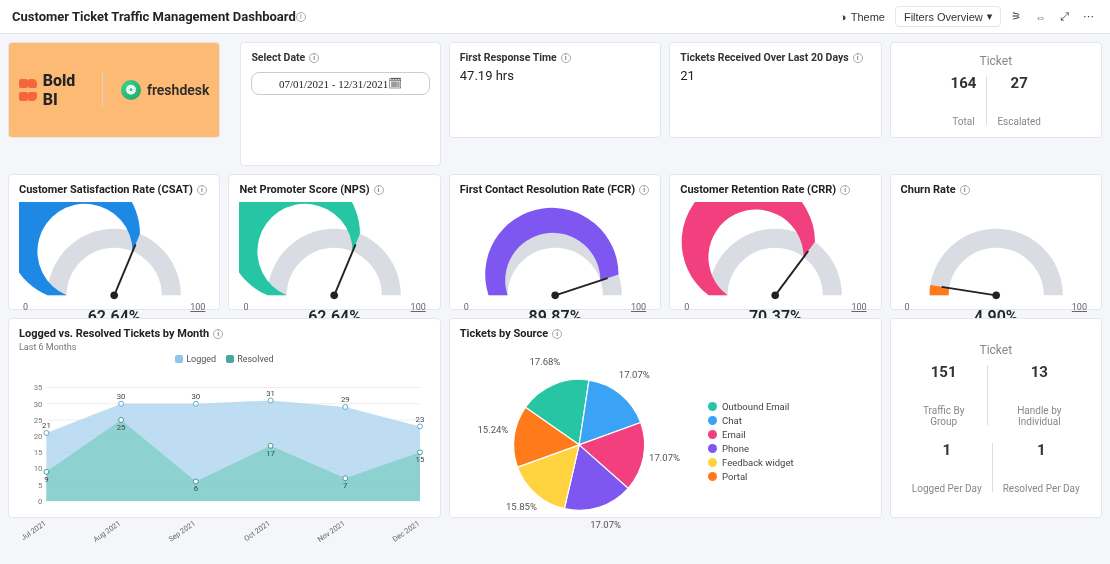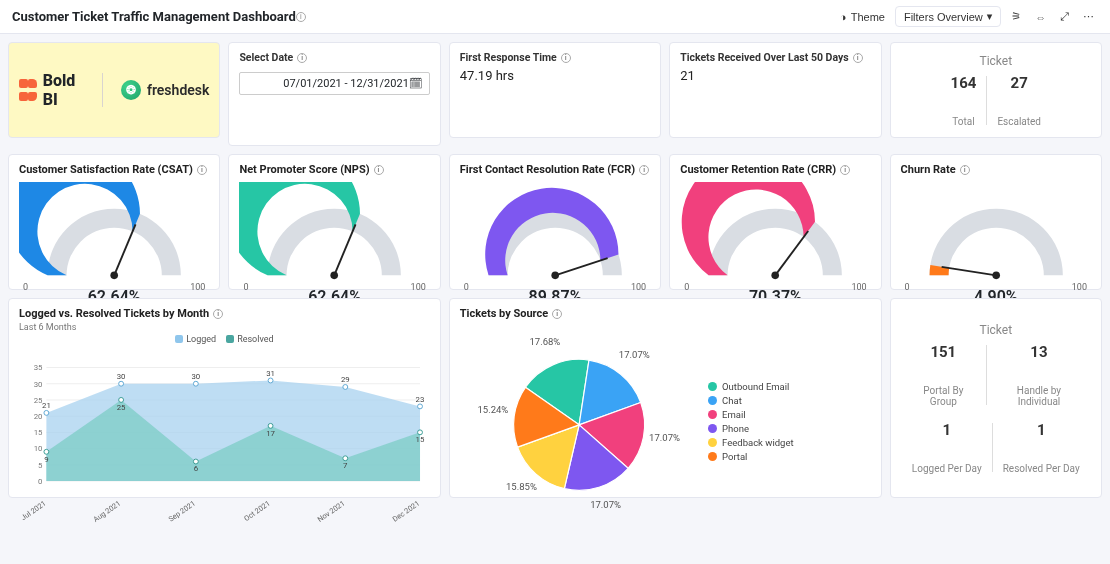--- a/index.html
+++ b/index.html
@@ -50,61 +50,61 @@
     border-radius: 4px;
     padding: 8px 10px;
     position: relative;
   }
   .card-title { font-size: 11px; font-weight: 700; display: flex; align-items: center; gap: 4px; color: #222; }
   .info { width: 10px; height: 10px; border: 1px solid #aaa; border-radius: 50%; display: inline-flex; align-items: center; justify-content: center; font-size: 7px; color: #888; }
 
   
   .logo-card {
     display: flex; align-items: center; justify-content: center; gap: 18px;
-    background: #fef9c3;
+    background: #fdba74;
     height: 96px;
   }
   .bold-logo { display: flex; align-items: center; gap: 6px; font-weight: 800; font-size: 16px; }
   .bold-mark { width: 22px; height: 22px; position: relative; }
   .bold-mark span { position: absolute; width: 9px; height: 9px; background: #f7653b; border-radius: 2px; }
   .bold-mark span:nth-child(1){top:0;left:0}
   .bold-mark span:nth-child(2){top:0;right:0;border-radius:2px 50% 2px 2px}
   .bold-mark span:nth-child(3){bottom:0;left:0}
   .bold-mark span:nth-child(4){bottom:0;right:0;border-radius:2px 2px 50% 2px}
   .divider-v { width: 1px; height: 34px; background: #d9d4d0; }
   .fresh-logo { display: flex; align-items: center; gap: 6px; font-weight: 600; font-size: 14px; color: #2b2b2b; }
   .fresh-mark { width: 20px; height: 20px; border-radius: 50%; background: radial-gradient(circle at 30% 30%, #3fd28b, #1aa26a); display:flex;align-items:center;justify-content:center;color:#fff;font-size:12px; }
 
   .kpi-label { font-size: 10.5px; font-weight: 700; color: #333; display:flex;align-items:center;gap:4px; }
   .kpi-value { font-size: 13px; margin-top: 4px; color: #222; }
   .date-input {
     margin-top: 8px; width: 100%;
-    display: flex; align-items: center; justify-content: flex-end;
-    border: 1px solid #ccc; border-radius: 2px;
-    padding: 4px 6px; font-size: 11px; background: #fff;
+    display: flex; align-items: center; justify-content: center;
+    border: 1px solid #ccc; border-radius: 8px;
+    padding: 4px 6px; font-size: 11px; background: #fff; font-family: Liberation Serif, serif;
   }
 
   .ticket-summary { display:flex; flex-direction:column; align-items:center; justify-content:center; height:96px; }
   .ticket-summary .hdr { font-size: 12px; color: #888; margin-bottom: 6px; }
   .pair {
     display: flex; align-items: stretch;
   }
   .pair .col { text-align: center; padding: 0 10px; }
   .pair .num { font-size: 15px; font-weight: 700; color: #333; }
   .pair .lbl { font-size: 10px; color: #888; margin-top: 24px; }
   .pair .sep { width: 1px; background: #ddd; margin: 2px 0; }
 
   
   .gauge-card { height: 136px; }
   .gauge-wrap { position: relative; width: 100%; height: 120px; margin-top: 6px;}
   .gauge-svg { width: 100%; height: 100%; }
   .gauge-value { position: absolute; bottom: -4px; left: 50%; transform: translateX(-50%); font-size: 16px; font-weight: 600;}
   .gauge-scale { position: absolute; bottom: 10px; font-size: 9px; color: #666; }
   .gauge-scale.min { left: 4px; }
-  .gauge-scale.max { right: 4px; }
+  .gauge-scale.max { right: 4px; text-decoration: underline; }
 
   
   .wide { grid-column: span 2; }
   .chart-card { height: 200px; }
   .subtitle { font-size: 9px; color: #777; margin-top: 2px; }
   .legend-inline { display:flex; gap:10px; font-size:9px; color:#555; justify-content:center; margin-top:2px;}
   .legend-inline .item { display:flex; align-items:center; gap:3px;}
   .swatch { width:8px; height:8px; border-radius:2px; display:inline-block; }
 
   .pie-legend { font-size:9.5px; color:#444; }
@@ -157,42 +157,42 @@
         </span>
       <span>Bold BI</span>
     </div>
     <div class="divider-v"></div>
     <div class="fresh-logo">
       <span class="fresh-mark">❂</span>
       <span>freshdesk</span>
     </div>
   </div>
 
-  <div class="card" style="height:104px;">
+  <div class="card" style="height:124px;margin-left:12px;">
     <div class="kpi-label">
       <span>Select Date</span>
       <span class="info">i</span>
     </div>
     <div class="date-input">
       <span>07/01/2021 - 12/31/2021</span>
       <span>🗓</span>
     </div>
   </div>
 
   <div class="card" style="height:96px;">
     <div class="kpi-label">
       <span>First Response Time</span>
       <span class="info">i</span>
     </div>
     <div class="kpi-value">47.19 hrs</div>
   </div>
 
   <div class="card" style="height:96px;">
     <div class="kpi-label">
-      <span>Tickets Received Over Last 50 Days</span>
+      <span>Tickets Received Over Last 20 Days</span>
       <span class="info">i</span>
     </div>
     <div class="kpi-value">21</div>
   </div>
 
   <div class="card ticket-summary">
     <div class="hdr">Ticket</div>
     <div class="pair">
       <div class="col">
         <div class="num">164</div>
@@ -407,21 +407,21 @@
         </div>
     </div>
   </div>
 
   <div class="card stack-card">
     <div class="stack-block">
       <div class="hdr" style="color:#888;font-size:12px;margin-bottom:6px;">Ticket</div>
       <div class="pair" style="justify-content:center;">
         <div class="col">
           <div class="num">151</div>
-          <div class="lbl">Portal By Group</div>
+          <div class="lbl">Traffic By Group</div>
         </div>
         <div class="sep"></div>
         <div class="col">
           <div class="num">13</div>
           <div class="lbl">Handle by Individual</div>
         </div>
       </div>
     </div>
     <div class="stack-block">
       <div class="pair" style="justify-content:center;">

